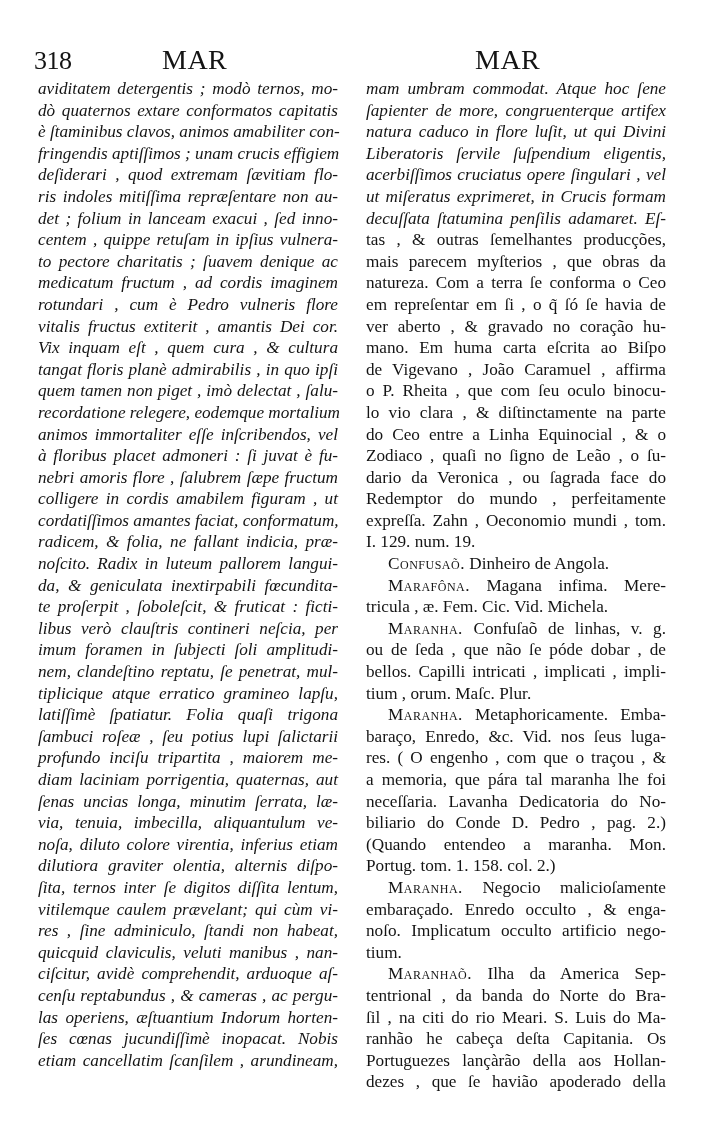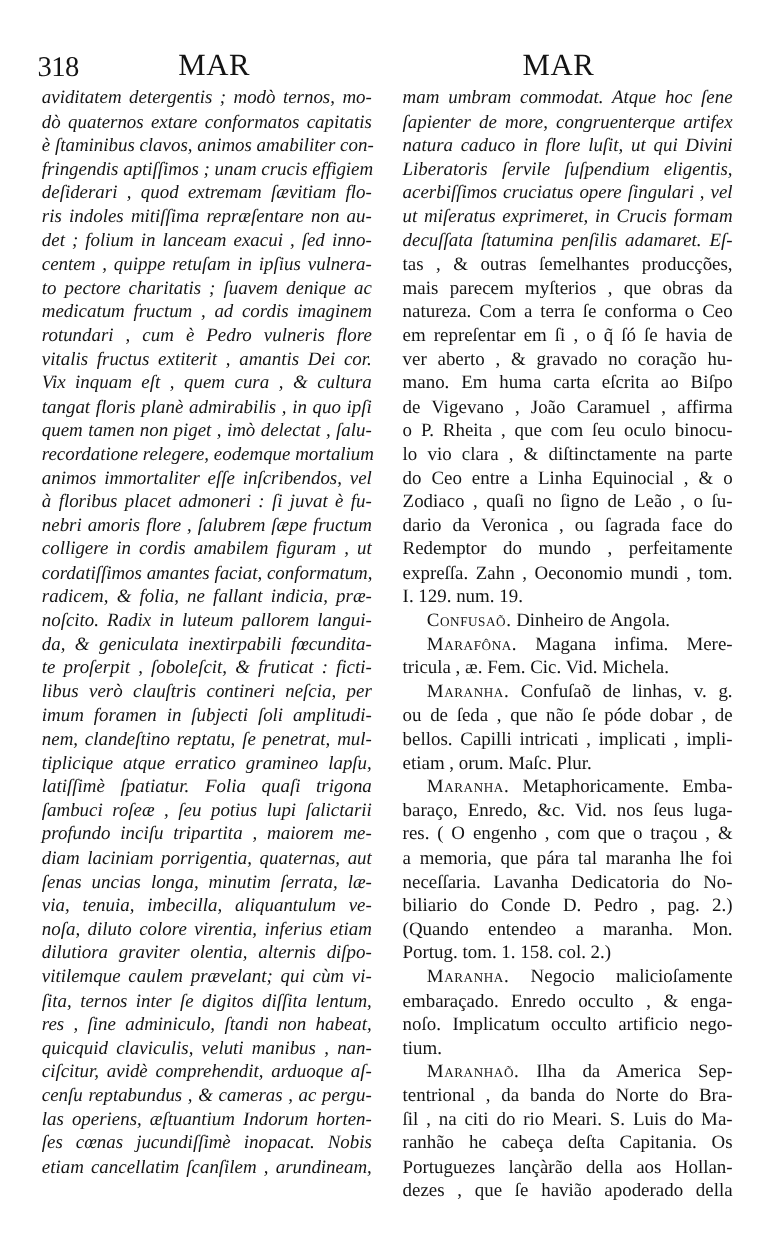--- a/index.html
+++ b/index.html
@@ -79,22 +79,22 @@
       <span class="line">nem, clandeſtino reptatu, ſe penetrat, mul-</span>
       <span class="line">tiplicique atque erratico gramineo lapſu,</span>
       <span class="line">latiſſimè ſpatiatur. Folia quaſi trigona</span>
       <span class="line">ſambuci roſeæ , ſeu potius lupi ſalictarii</span>
       <span class="line">profundo inciſu tripartita , maiorem me-</span>
       <span class="line">diam laciniam porrigentia, quaternas, aut</span>
       <span class="line">ſenas uncias longa, minutim ſerrata, læ-</span>
       <span class="line">via, tenuia, imbecilla, aliquantulum ve-</span>
       <span class="line">noſa, diluto colore virentia, inferius etiam</span>
       <span class="line">dilutiora graviter olentia, alternis diſpo-</span>
+      <span class="line">ſita, ternos inter ſe digitos diſſita lentum,</span>
       <span class="line">vitilemque caulem prævelant; qui cùm vi-</span>
-      <span class="line">ſita, ternos inter ſe digitos diſſita lentum,</span>
       <span class="line">res , ſine adminiculo, ſtandi non habeat,</span>
       <span class="line">quicquid claviculis, veluti manibus , nan-</span>
       <span class="line">ciſcitur, avidè comprehendit, arduoque aſ-</span>
       <span class="line">cenſu reptabundus , &amp; cameras , ac pergu-</span>
       <span class="line">las operiens, æſtuantium Indorum horten-</span>
       <span class="line">ſes cœnas jucundiſſimè inopacat. Nobis</span>
       <span class="line">etiam cancellatim ſcanſilem , arundineam,</span>
     </div>
   <div class="column col-right" id="col-right">
       <span class="line it">mam umbram commodat. Atque hoc ſene</span>
@@ -123,21 +123,21 @@
         <span class="line indent last"><span class="sc">Confuſaõ.</span><span> Dinheiro de Angola.</span></span>
       </div>
       <div>
         <span class="line indent"><span class="sc">Marafôna.</span><span> Magana infima. Mere-</span></span>
         <span class="line last">tricula , æ. Fem. Cic. Vid. Michela.</span>
       </div>
       <div>
         <span class="line indent"><span class="sc">Maranha.</span><span> Confuſaõ de linhas, v. g.</span></span>
         <span class="line">ou de ſeda , que não ſe póde dobar , de</span>
         <span class="line">bellos. Capilli intricati , implicati , impli-</span>
-        <span class="line last">etiam , orum. Maſc. Plur.</span>
+        <span class="line last">tium , orum. Maſc. Plur.</span>
       </div>
       <div>
         <span class="line indent"><span class="sc">Maranha.</span><span> Metaphoricamente. Emba-</span></span>
         <span class="line">baraço, Enredo, &amp;c. Vid. nos ſeus luga-</span>
         <span class="line">res. ( O engenho , com que o traçou , &amp;</span>
         <span class="line">a memoria, que pára tal maranha lhe foi</span>
         <span class="line">neceſſaria. Lavanha Dedicatoria do No-</span>
         <span class="line">biliario do Conde D. Pedro , pag. 2.)</span>
         <span class="line">(Quando entendeo a maranha. Mon.</span>
         <span class="line last">Portug. tom. 1. 158. col. 2.)</span>

